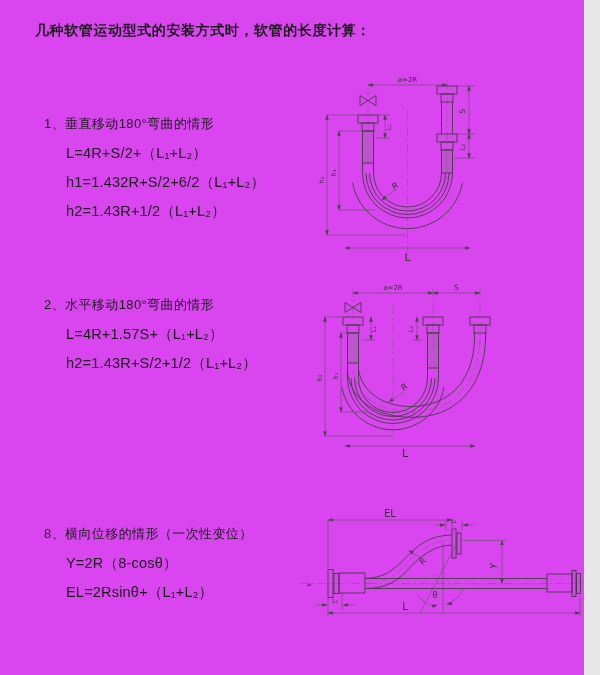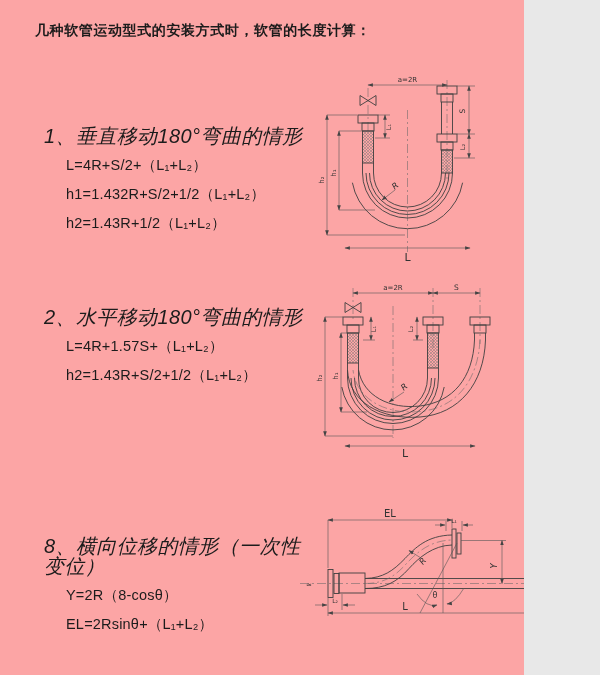--- a/index.html
+++ b/index.html
@@ -1,21 +1,21 @@
 <!DOCTYPE html>
 <html><head>
 <meta charset="utf-8">
 <style>
   html,body{margin:0;padding:0;background:#e8e8e8;}
-  .page{position:relative;width:524px;height:675px;background:#fca5a5;overflow:hidden;
+  .page{position:relative;width:584px;height:675px;background:#d946ef;overflow:hidden;
         font-family:"Liberation Sans","DejaVu Sans",sans-serif;color:#1c1c1c;}
   .title{position:absolute;left:35px;top:22px;margin:0;font-size:14px;font-weight:bold;
          letter-spacing:0.6px;}
   .sec{position:absolute;left:44px;width:270px;}
-  .sec-h{margin:16px 0 9px 0;font-size:20px;line-height:20px;letter-spacing:0.4px;font-style:italic;}
+  .sec-h{margin:4px 0 9px 0;font-size:13px;line-height:20px;letter-spacing:0.4px;}
   .f{margin:0 0 9px 0;padding-left:22px;font-size:14.5px;line-height:20px;letter-spacing:0.2px;}
   .dia{position:absolute;}
   .dia line,.dia path,.dia rect{stroke:#3f3f3f;stroke-width:0.9;fill:none;}
   .dia .dim{stroke:#555;stroke-width:0.6;}
   .dia .thin{stroke:#555;stroke-width:0.6;}
   .dia .cl{stroke:#666;stroke-width:0.55;stroke-dasharray:9 3 2 3;}
   .dia .hatch{fill:url(#ht);stroke:#3f3f3f;stroke-width:0.9;}
   .dia text{fill:#333;stroke:none;font-family:"DejaVu Sans","Liberation Sans",sans-serif;}
 </style>
 </head>
@@ -32,21 +32,21 @@
         <path d="M0,3 L3,0 M0,0 L3,3" stroke="#777" stroke-width="0.45" fill="none"></path>
       </pattern>
     </defs>
   </svg>
 
   <h1 class="title">几种软管运动型式的安装方式时，软管的长度计算：</h1>
 
   <section class="sec" style="top:110px">
     <p class="sec-h">1、垂直移动180°弯曲的情形</p>
     <p class="f">L=4R+S/2+（L₁+L₂）</p>
-    <p class="f">h1=1.432R+S/2+1/2（L₁+L₂）</p>
+    <p class="f">h1=1.432R+S/2+6/2（L₁+L₂）</p>
     <p class="f">h2=1.43R+1/2（L₁+L₂）</p>
   </section>
 
   <section class="sec" style="top:291px">
     <p class="sec-h">2、水平移动180°弯曲的情形</p>
     <p class="f">L=4R+1.57S+（L₁+L₂）</p>
     <p class="f">h2=1.43R+S/2+1/2（L₁+L₂）</p>
   </section>
 
   <section class="sec" style="top:520px">

